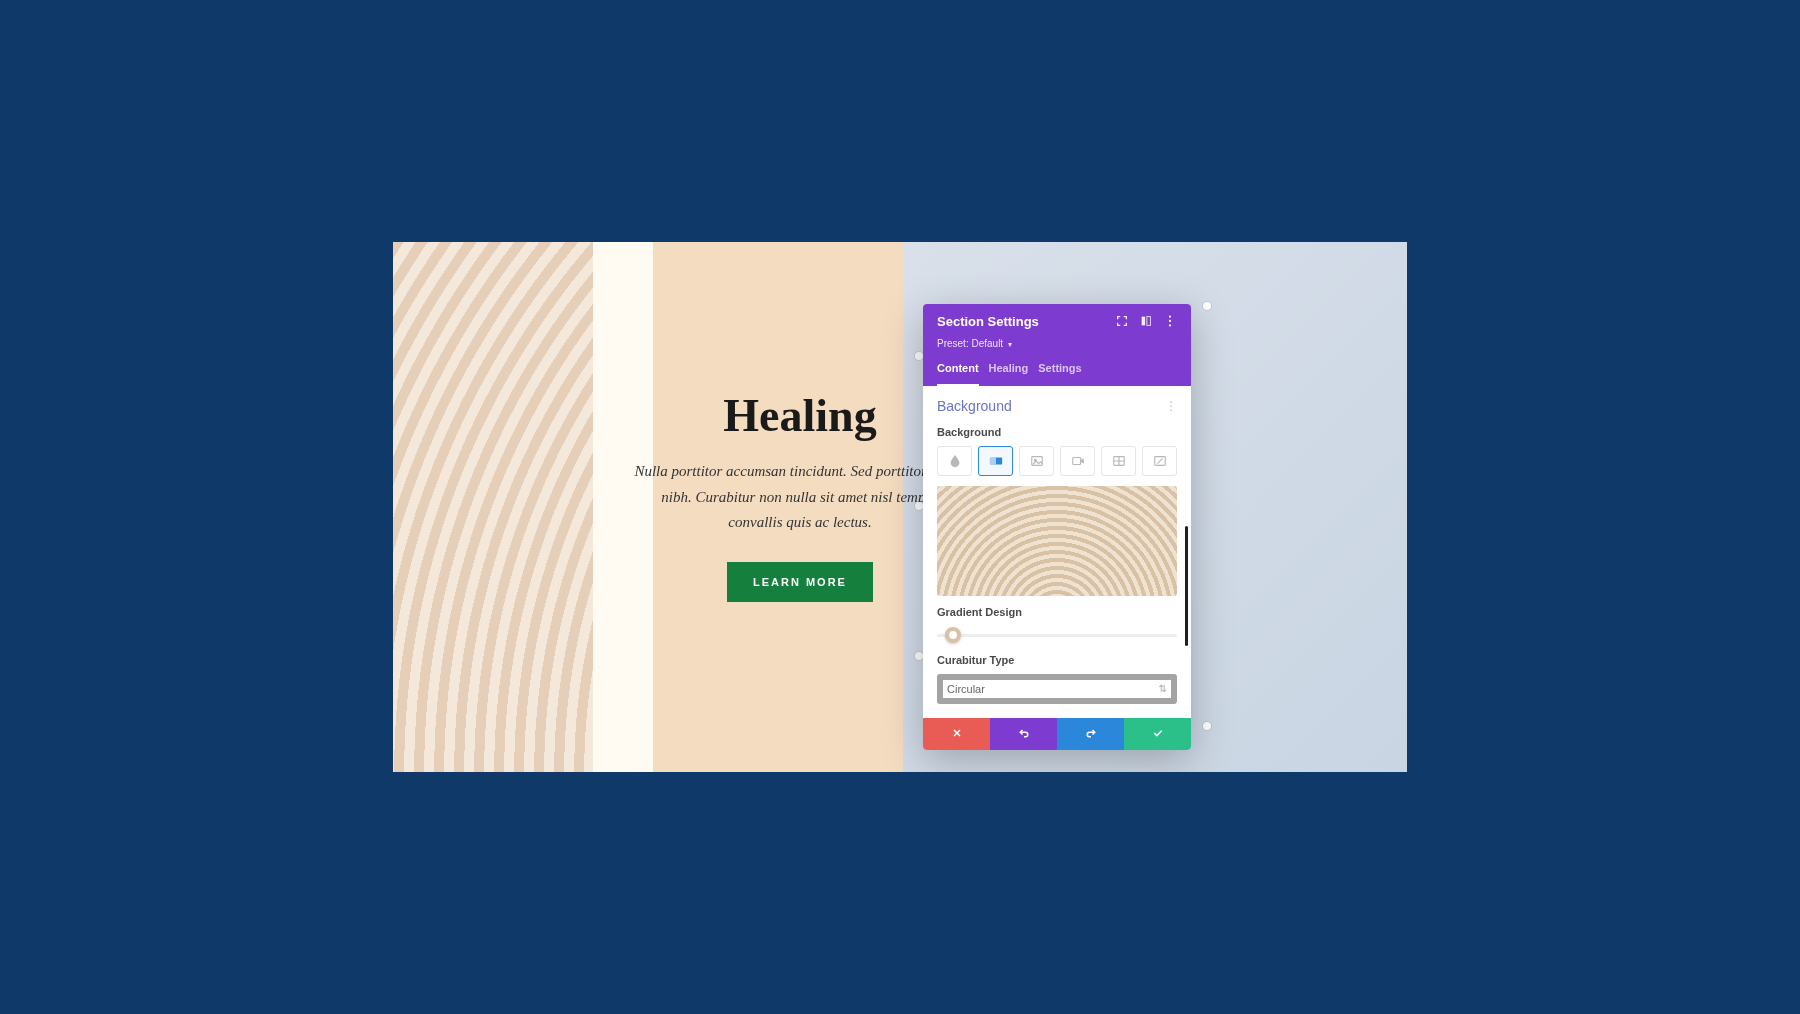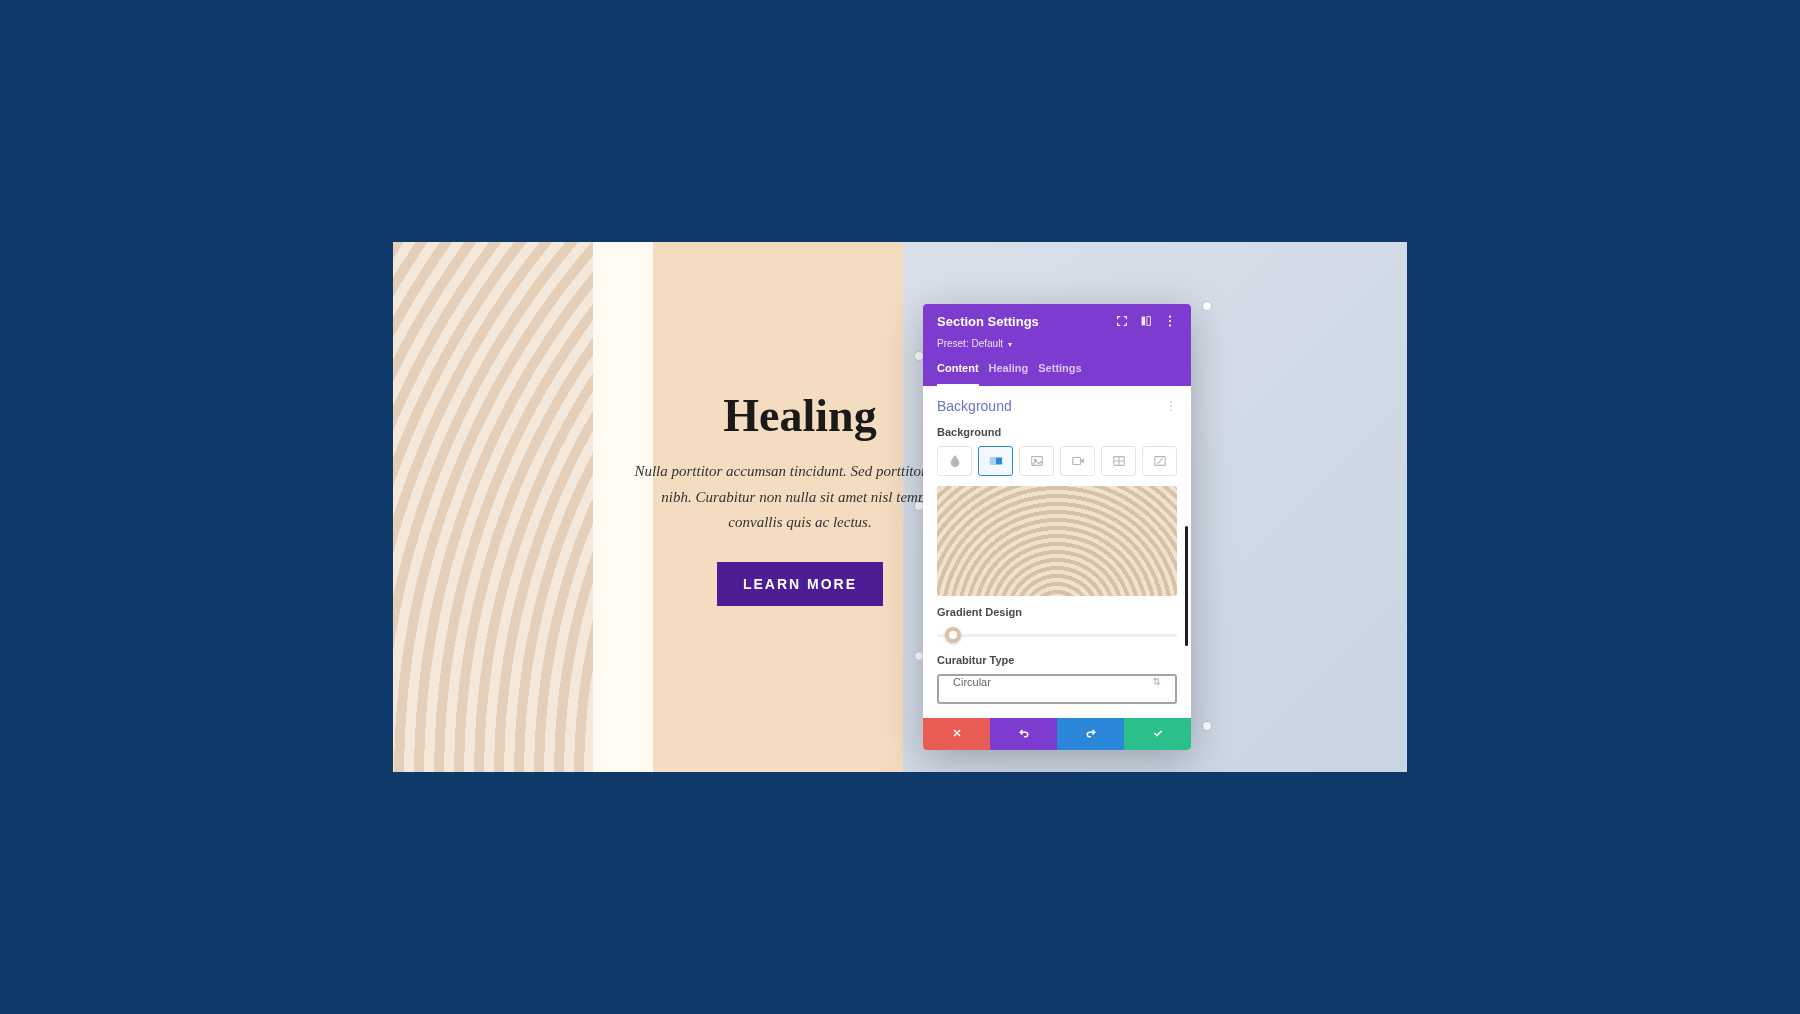--- a/index.html
+++ b/index.html
@@ -62,23 +62,23 @@
     font-family: Georgia, serif;
     font-style: italic;
     font-size: 15px;
     line-height: 1.7;
     color: #333;
     margin-bottom: 26px;
     padding: 0 28px;
   }
   .hero .cta {
     display: inline-block;
-    background: #4c1d95;
+    background: #15803d;
     color: #fff;
-    font-size: 14px;
+    font-size: 11px;
     font-weight: 700;
     letter-spacing: 2px;
     padding: 14px 26px;
     border: none;
     cursor: pointer;
   }
 
   
   .modal {
     position: absolute;
@@ -142,23 +142,23 @@
 
   .slider-wrap { position:relative; height:18px; margin-top:6px; }
   .slider-track { position:absolute; left:0; right:0; top:8px; height:3px; background:#eee; border-radius:2px; }
   .slider-handle {
     position:absolute; top:1px; left:8px; width:16px; height:16px;
     background:#fff; border:4px solid #d9c1a6; border-radius:50%;
     box-shadow:0 1px 3px rgba(0,0,0,.2); cursor:grab;
   }
 
   .select {
-    margin-top:6px; width:100%; height:30px; border:2px solid #a3a3a3;
-    border-radius:3px; padding:0 14px; font-size:11px; color:#666;
-    display:flex; justify-content:space-between;
+    margin-top:6px; width:100%; height:30px; border:6px solid #a3a3a3;
+    border-radius:3px; padding:0 4px; font-size:11px; color:#666;
+    display:flex; align-items:center; justify-content:space-between;
     cursor:pointer; background:#fff;
   }
   .select .chev { color:#aaa; font-size:10px; }
 
   .scroll-indicator {
     position:absolute; right:3px; top:140px; width:3px; height:120px;
     background:#1f1f1f; border-radius:2px;
   }
 
   .modal-footer { display:flex; height:32px; }

